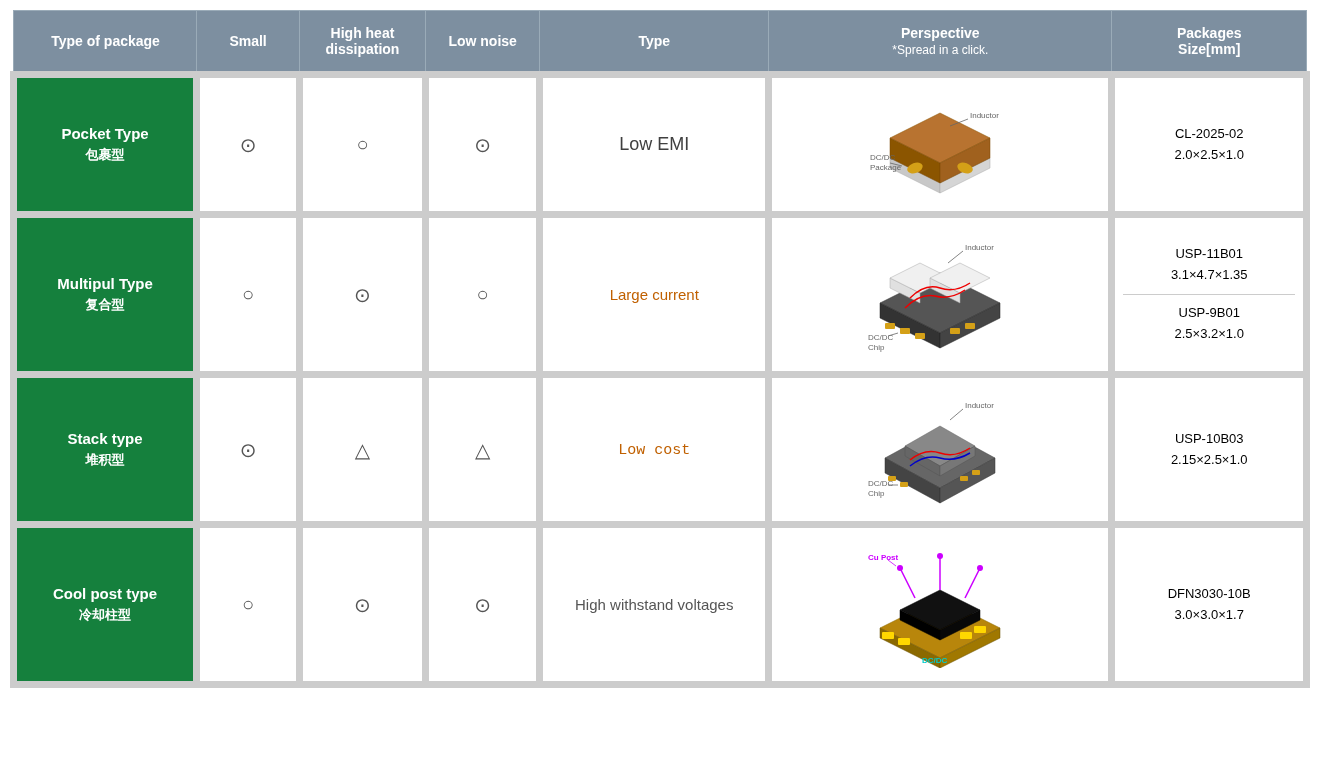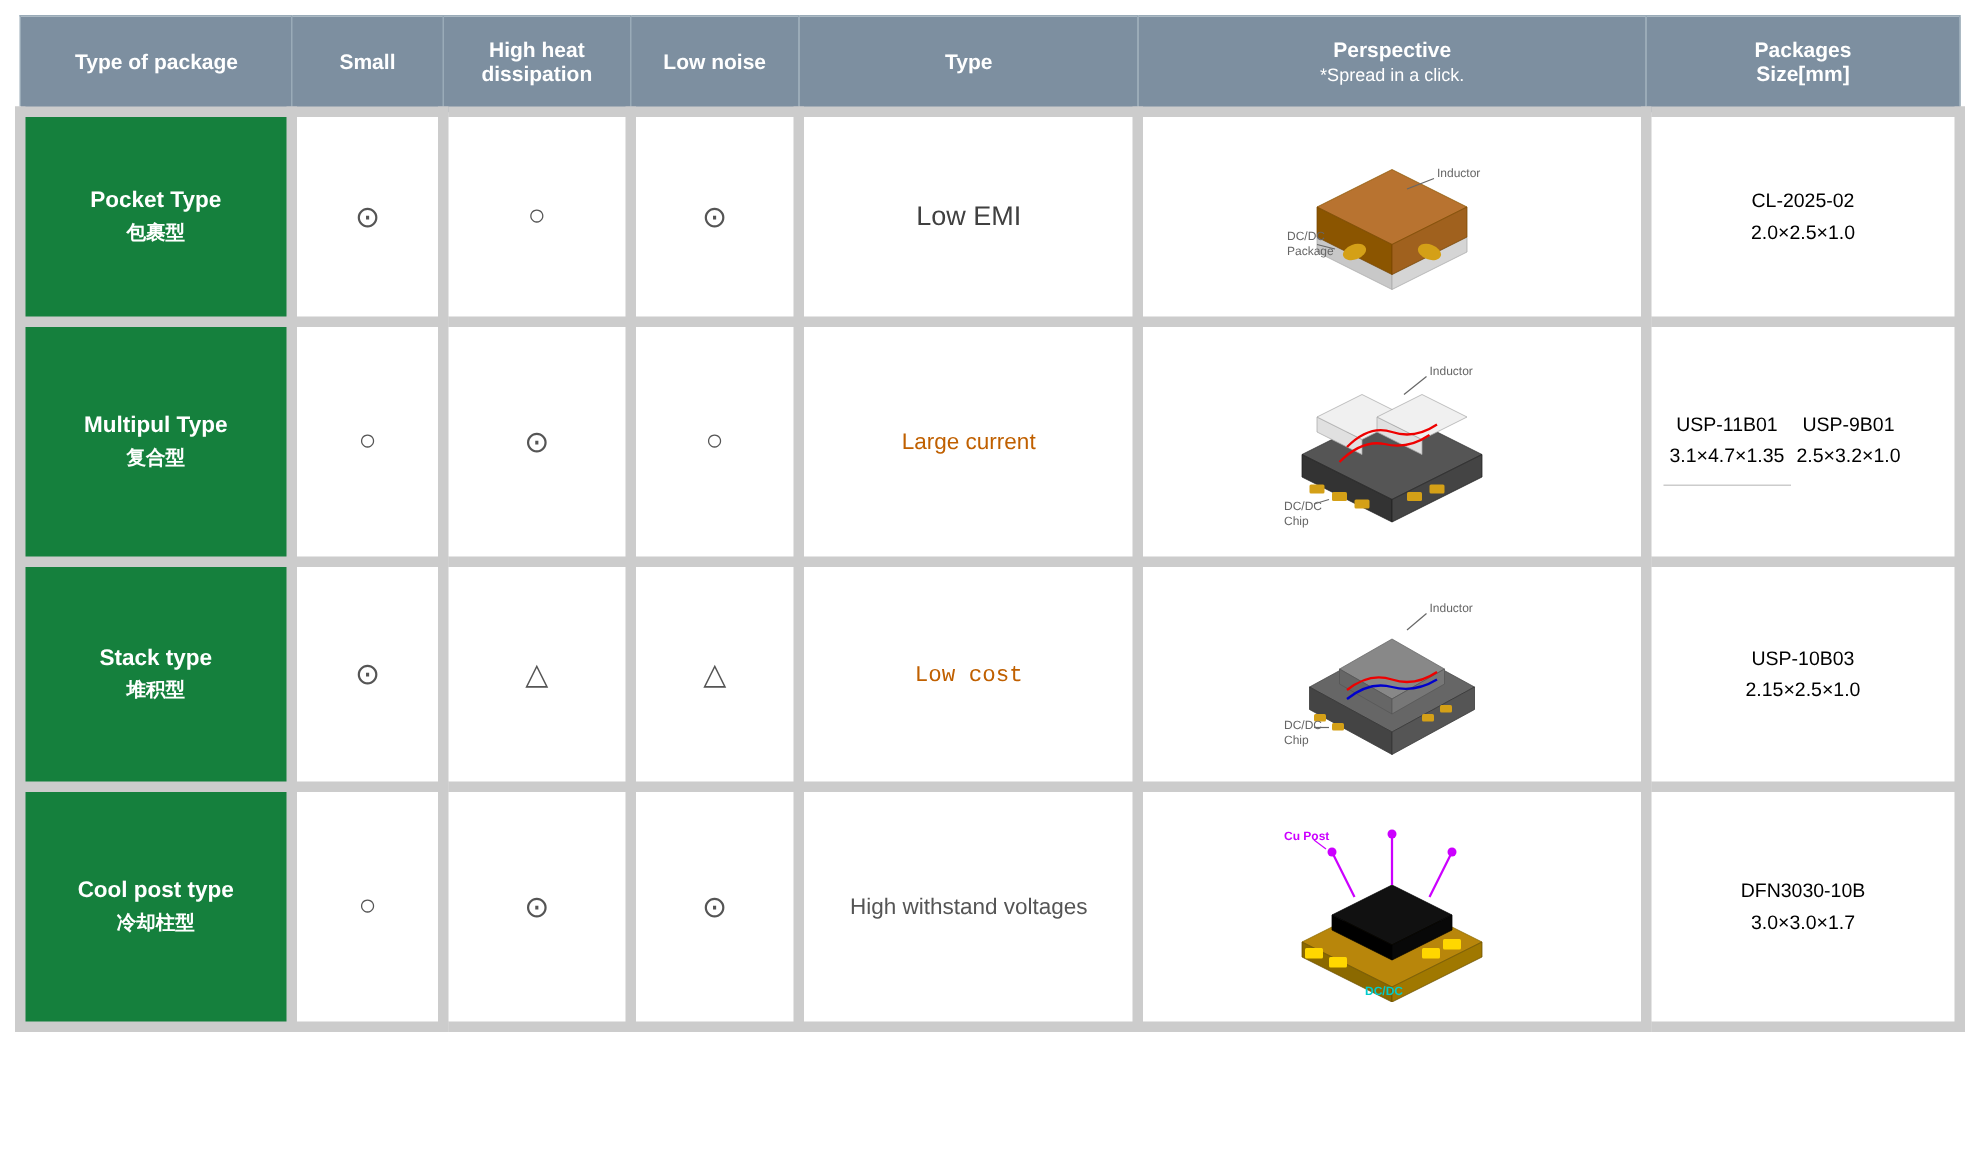--- a/index.html
+++ b/index.html
@@ -66,21 +66,21 @@
       font-size: 13px;
     }
     .symbol {
       font-size: 20px;
       color: #555;
     }
 
     
     .pkg-split {
       display: flex;
-      flex-direction: row;
+      flex-direction: column;
     }
     .pkg-top {
       border-bottom: 1px solid #ccc;
       padding: 8px 4px;
     }
     .pkg-bottom {
       padding: 8px 4px;
     }
 
     

